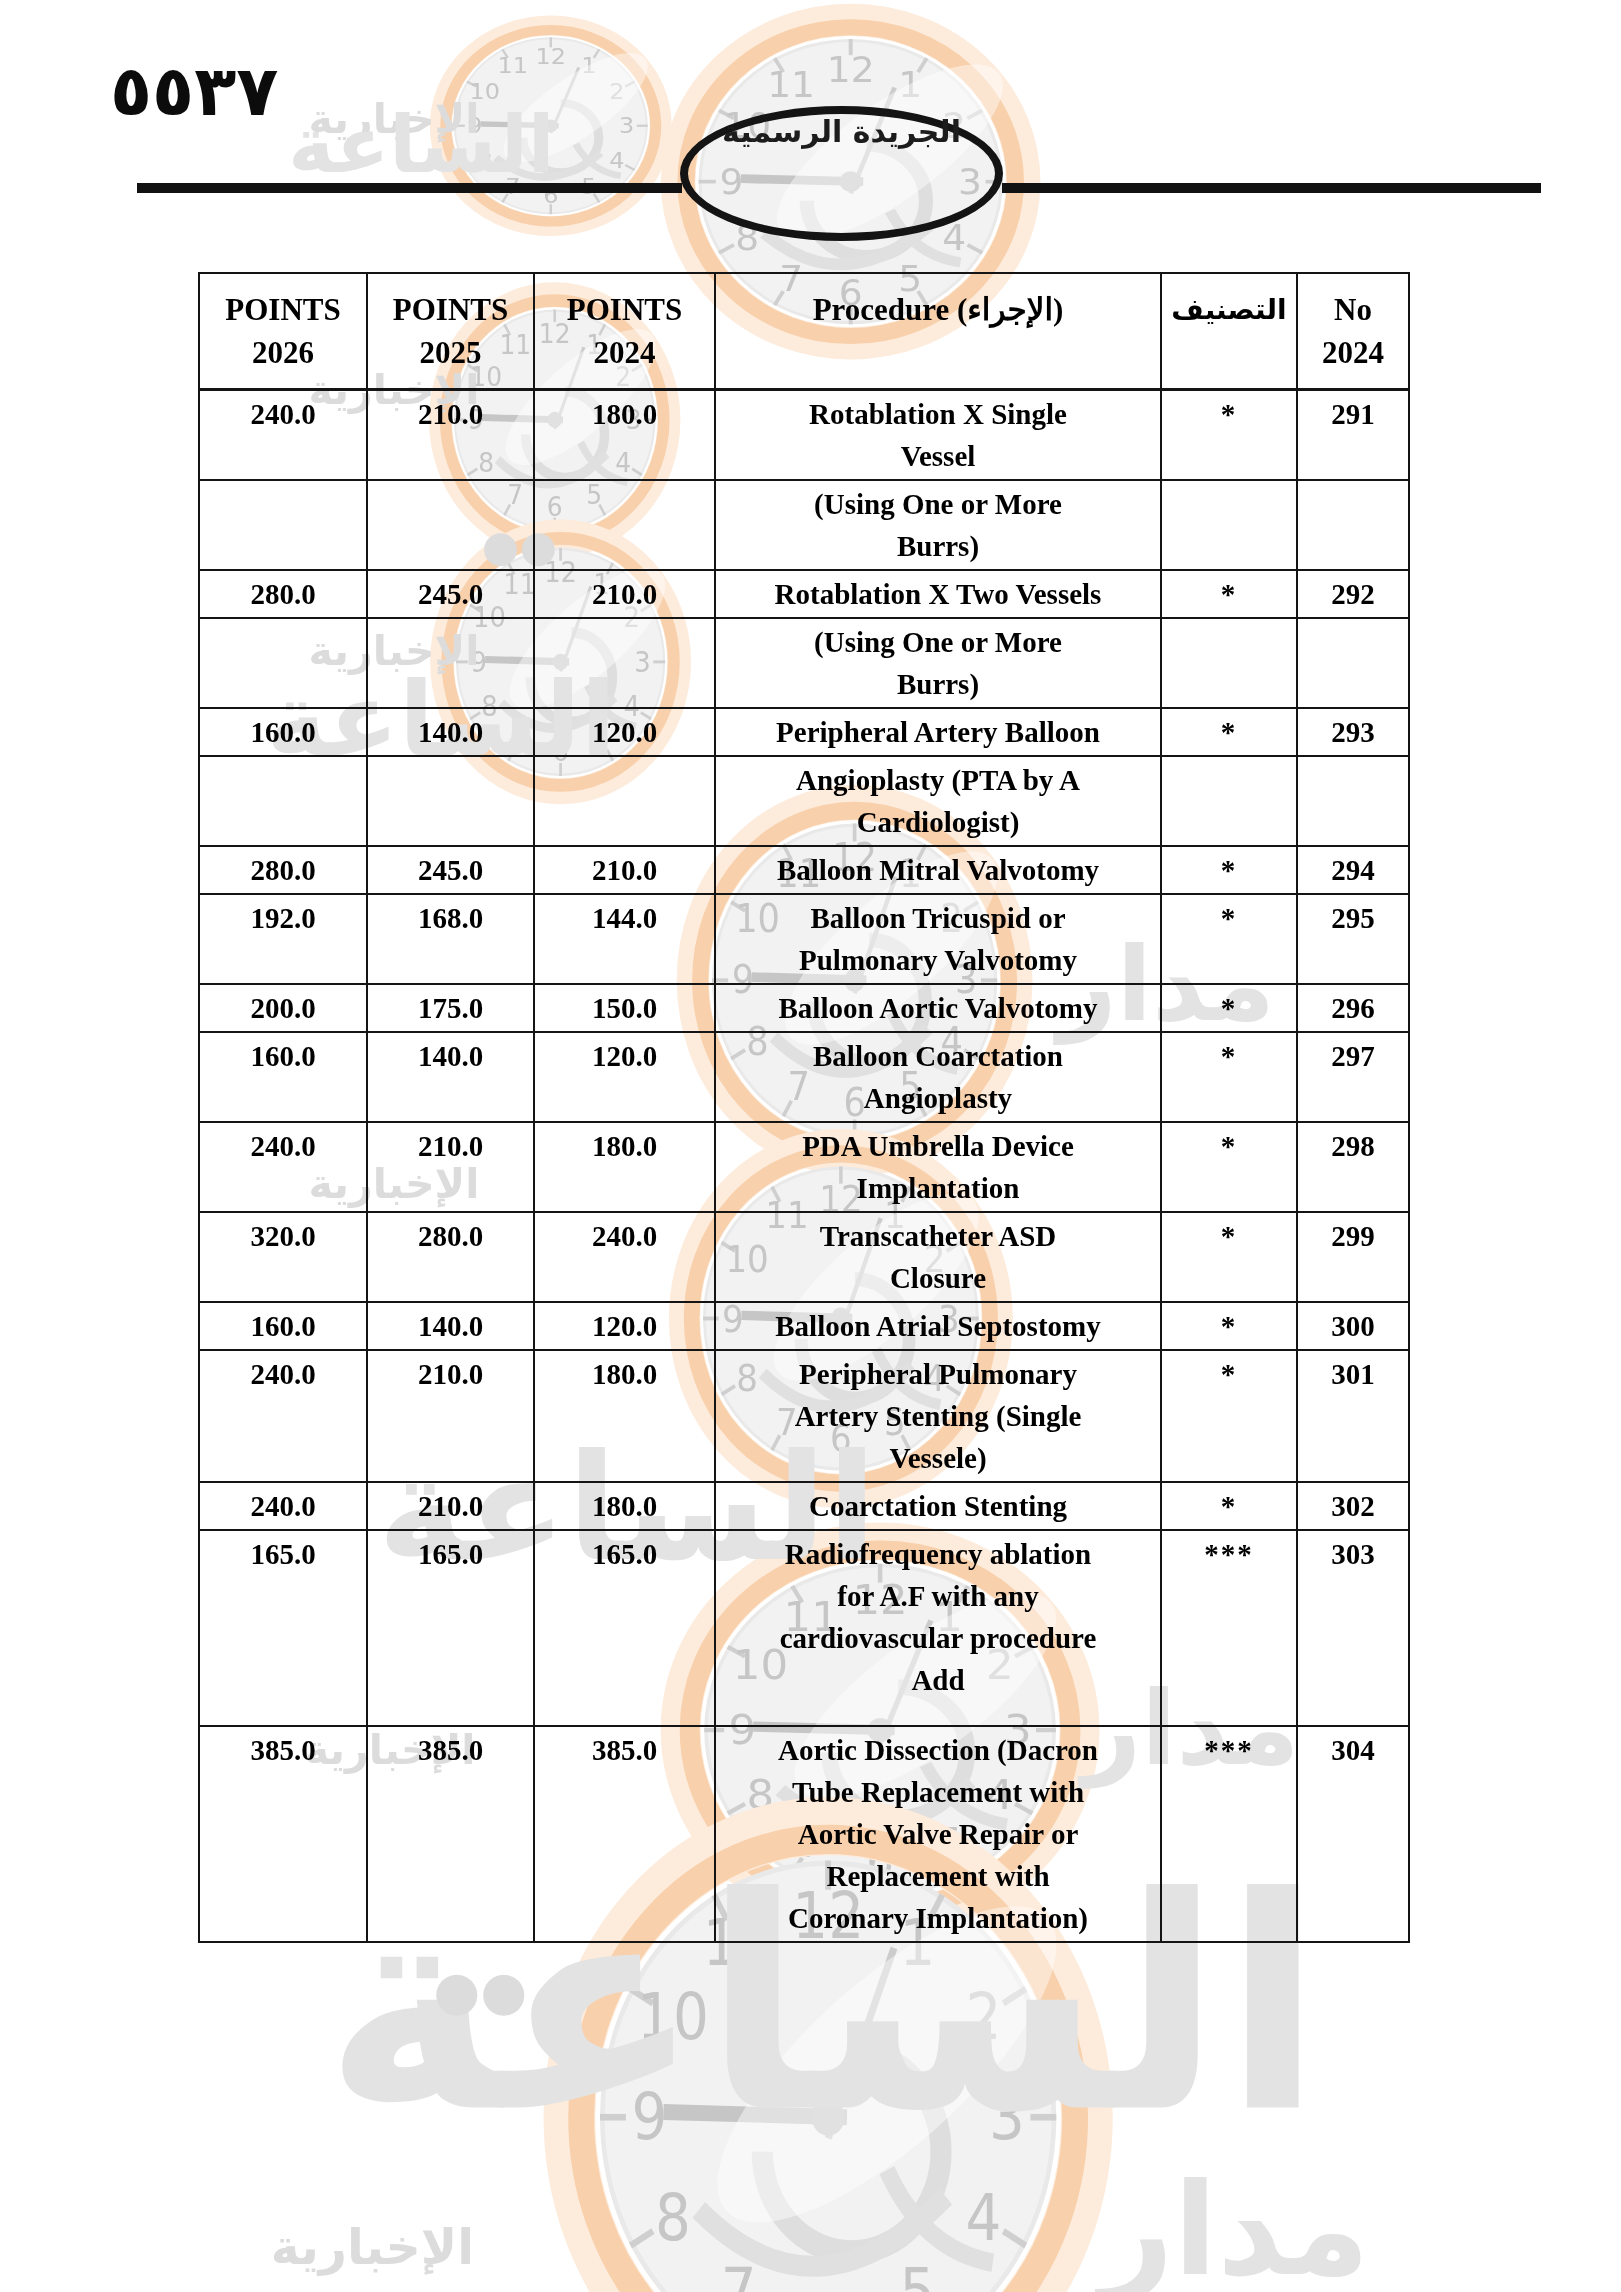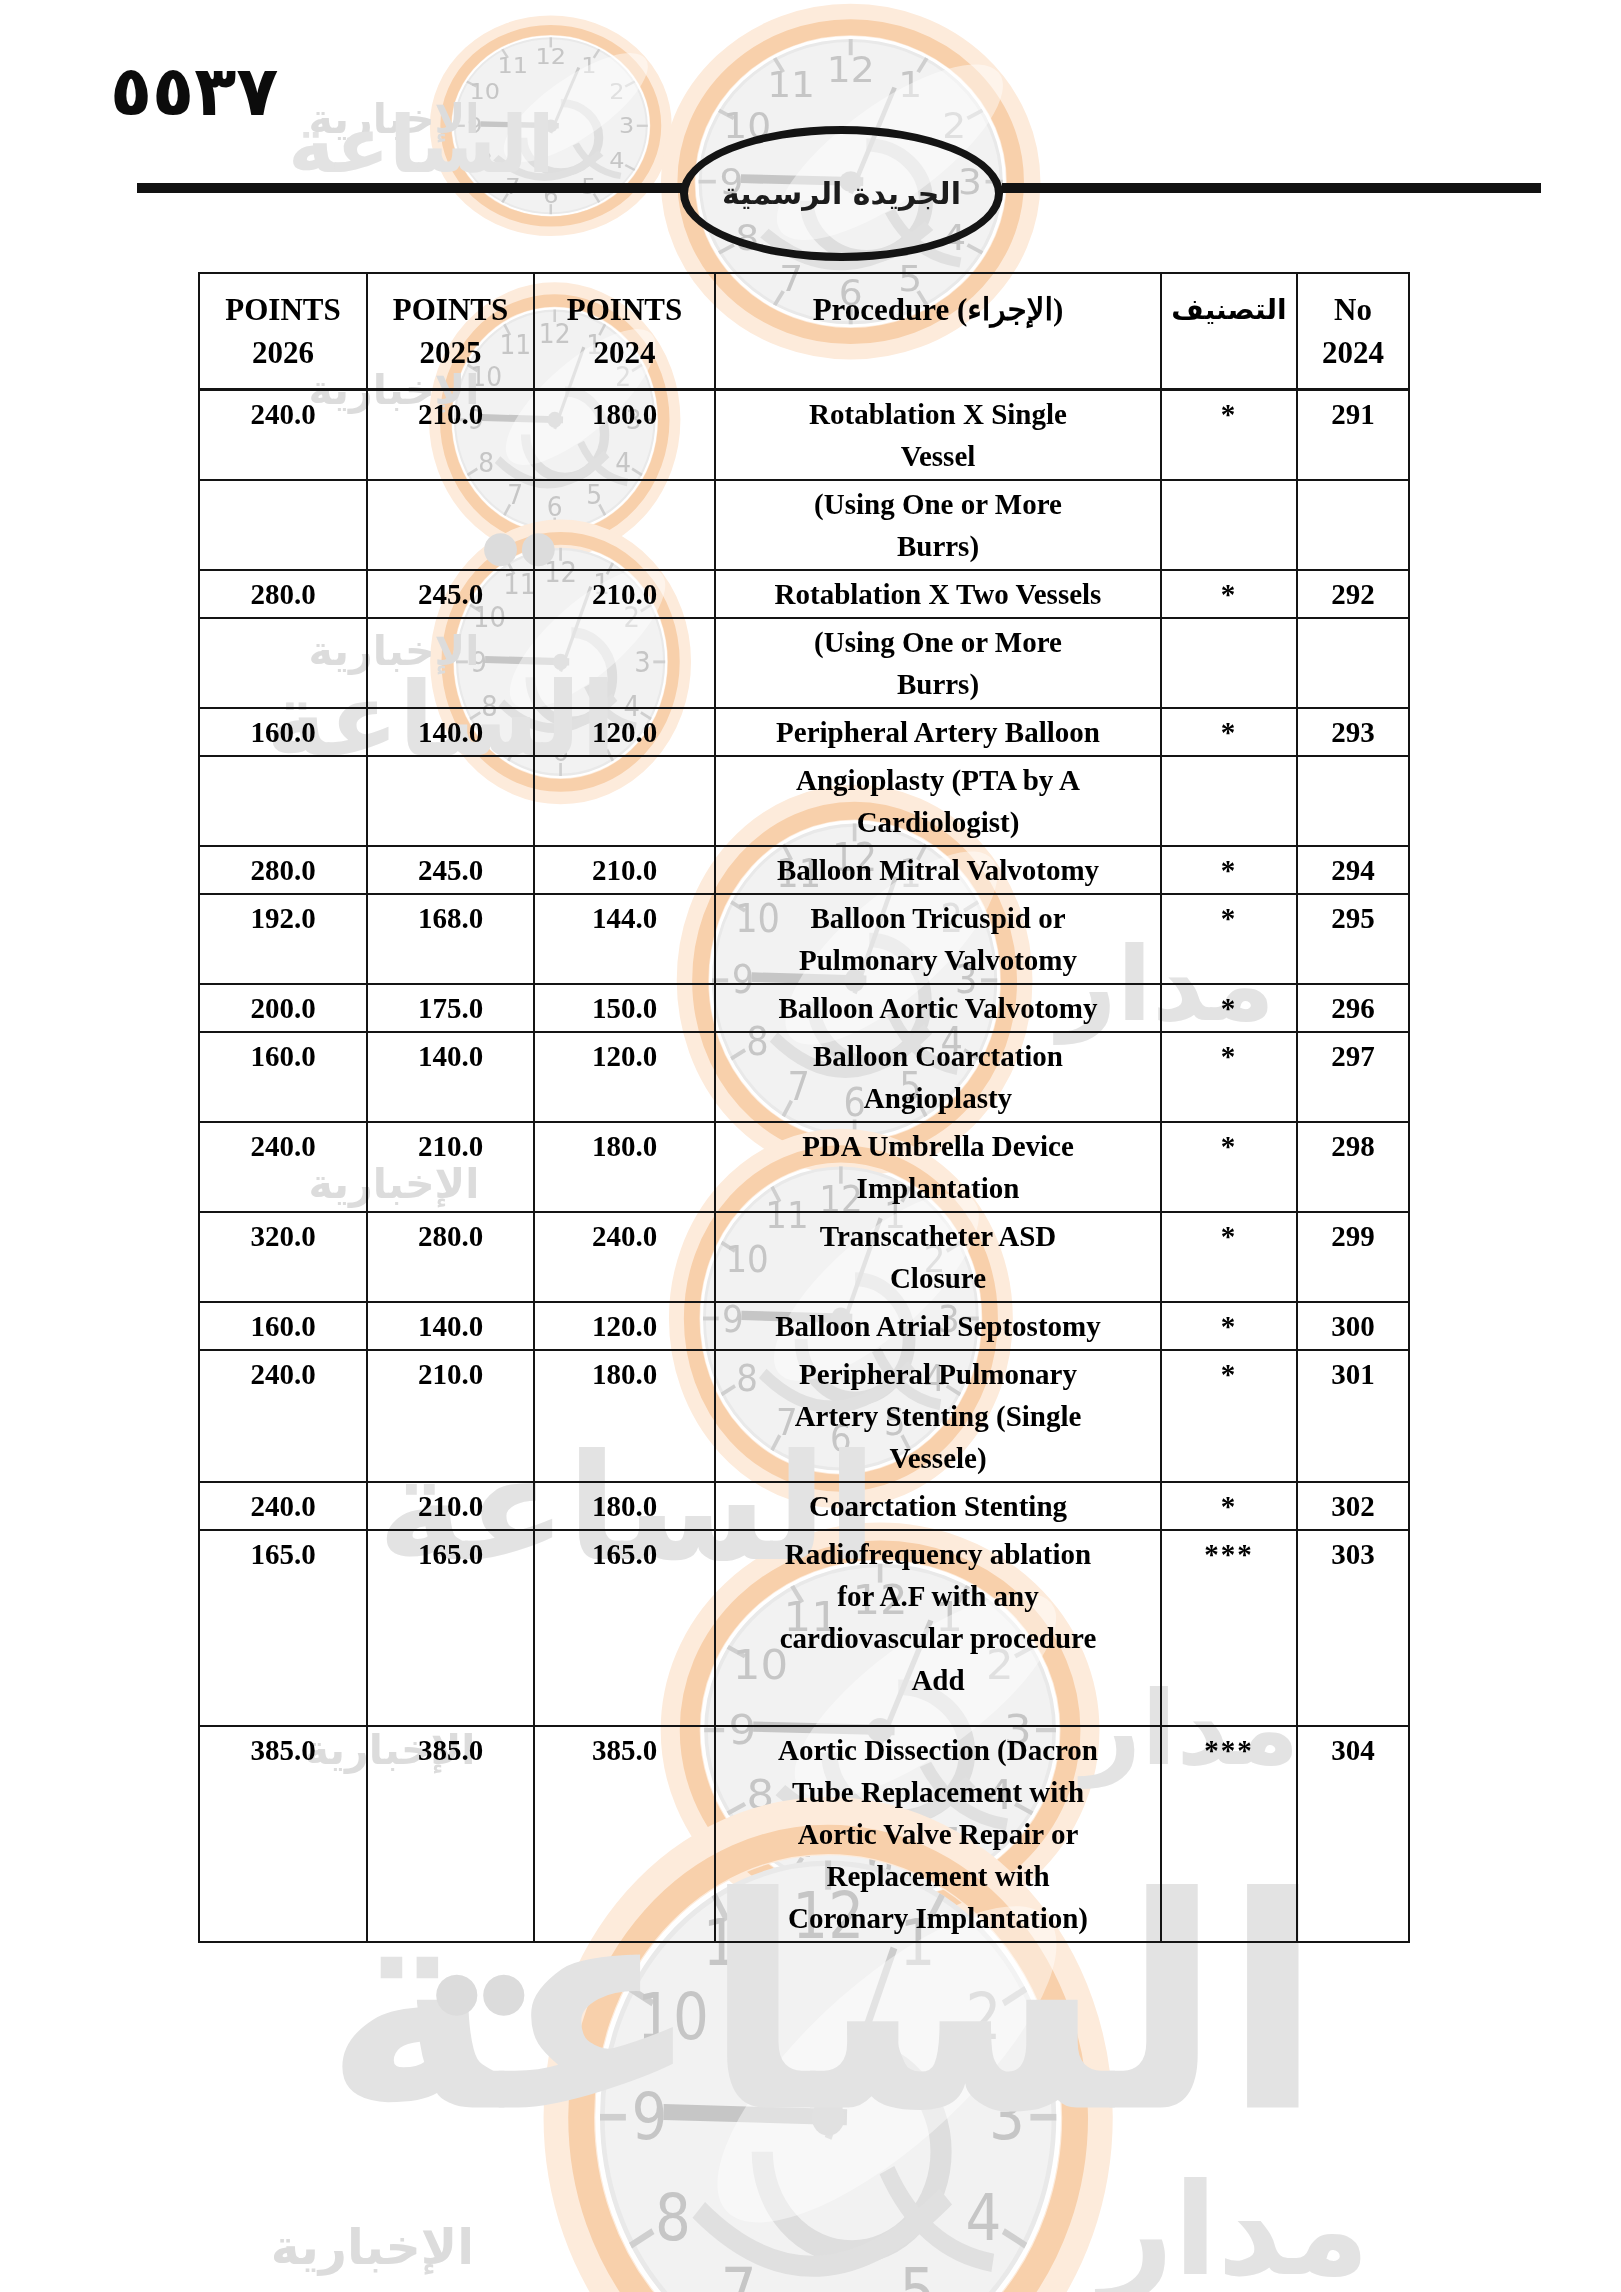--- a/index.html
+++ b/index.html
@@ -19,23 +19,23 @@
   .page-number{
     position:absolute;left:110px;top:51px;z-index:2;
     font-family:"DejaVu Sans",sans-serif;
     font-weight:bold;font-size:69px;color:#0c0c0c;
     letter-spacing:13.7px;direction:rtl;
   }
   .rule{position:absolute;top:183px;height:9.8px;background:#121212;z-index:1;}
   .rule-left{left:137px;width:545px;}
   .rule-right{left:1002px;width:539px;}
   .gazette-oval{
-    position:absolute;left:680px;top:126px;width:323px;height:135px;z-index:2;
+    position:absolute;left:680px;top:106px;width:323px;height:135px;z-index:2;
     border:8.8px solid #141414;border-radius:50%;
-    display:flex;align-items:center;justify-content:center;
+    display:flex;justify-content:center;
     background:transparent;box-sizing:border-box;
   }
   .gazette-oval span{
     font-family:"DejaVu Sans",sans-serif;
     font-weight:bold;font-size:30px;color:#1c1c1c;direction:rtl;
   }
   
   .points-table{
     position:absolute;left:198px;top:272px;width:1210px;z-index:1;
     border-collapse:collapse;table-layout:fixed;

